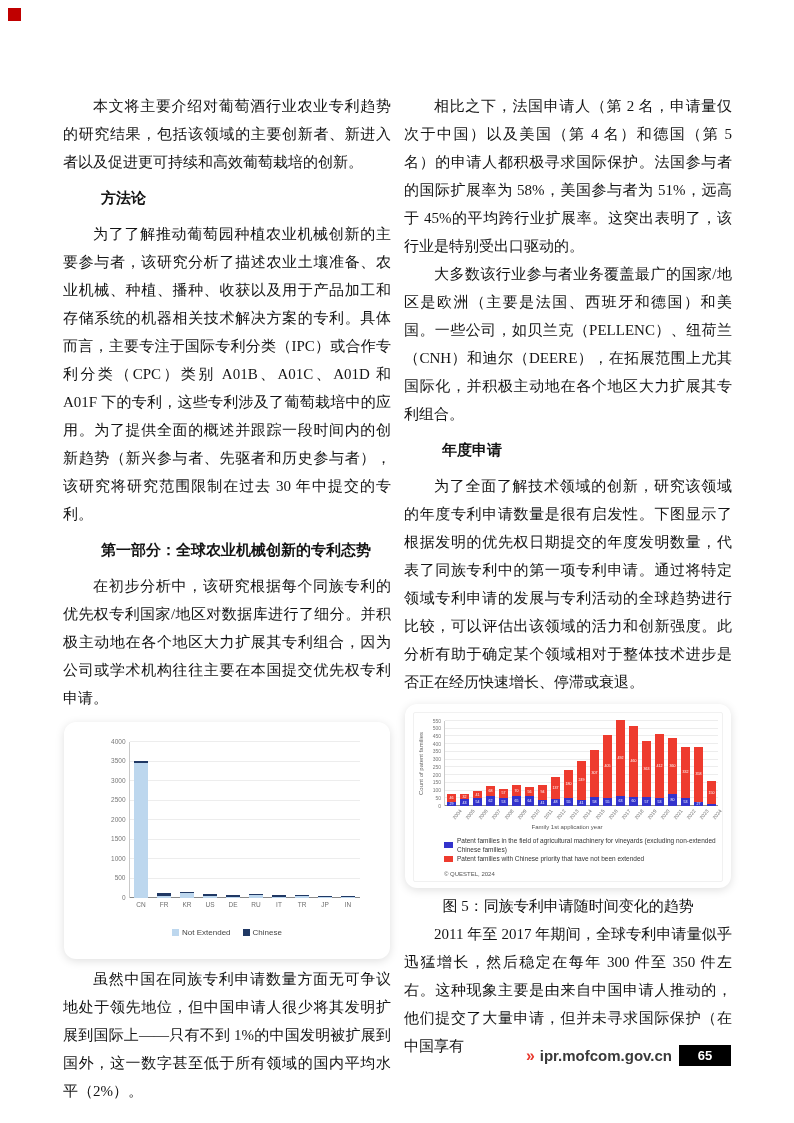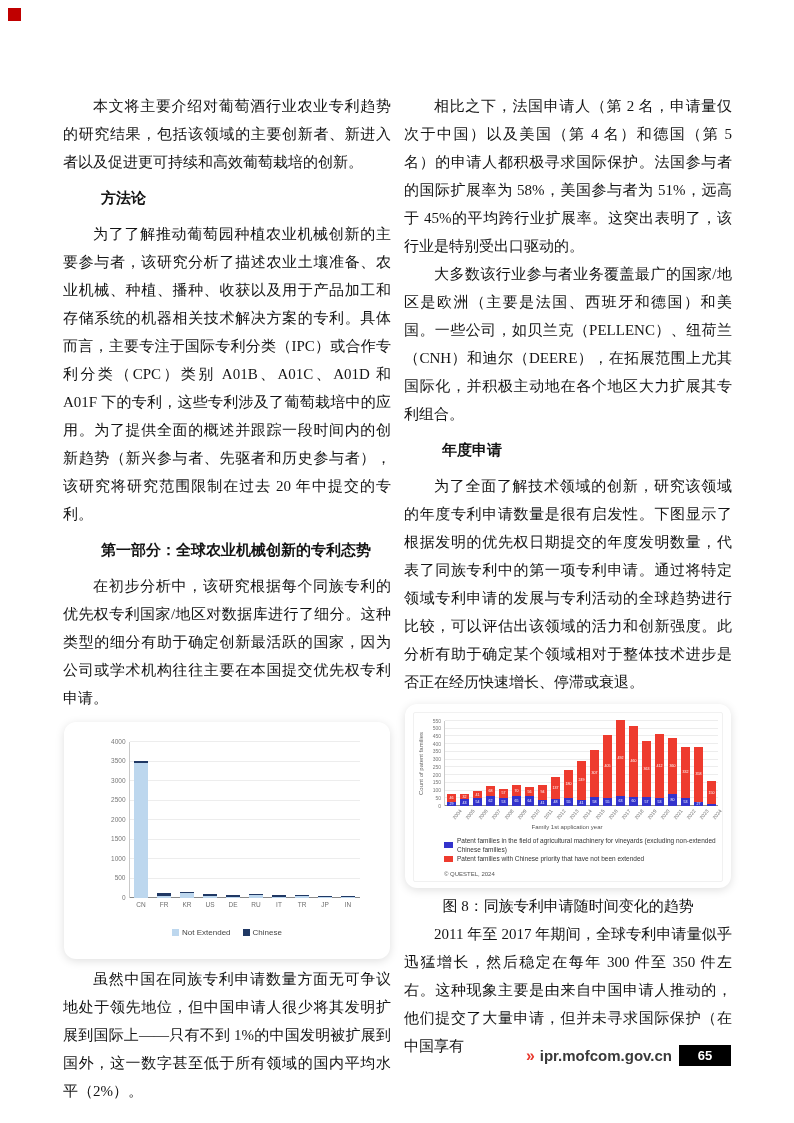--- a/index.html
+++ b/index.html
@@ -52,23 +52,23 @@
 </style>
 </head>
 <body>
 
 <div class="page">
   <div class="corner"></div>
 
   <div class="col left">
     <p class="body">本文将主要介绍对葡萄酒行业农业专利趋势的研究结果，包括该领域的主要创新者、新进入者以及促进更可持续和高效葡萄栽培的创新。</p>
     <h3 class="head">方法论</h3>
-    <p class="body">为了了解推动葡萄园种植农业机械创新的主要参与者，该研究分析了描述农业土壤准备、农业机械、种植、播种、收获以及用于产品加工和存储系统的机器相关技术解决方案的专利。具体而言，主要专注于国际专利分类（IPC）或合作专利分类（CPC）类别 A01B、A01C、A01D 和 A01F 下的专利，这些专利涉及了葡萄栽培中的应用。为了提供全面的概述并跟踪一段时间内的创新趋势（新兴参与者、先驱者和历史参与者），该研究将研究范围限制在过去 20 年中提交的专利。</p>
+    <p class="body">为了了解推动葡萄园种植农业机械创新的主要参与者，该研究分析了描述农业土壤准备、农业机械、种植、播种、收获以及用于产品加工和存储系统的机器相关技术解决方案的专利。具体而言，主要专注于国际专利分类（IPC）或合作专利分类（CPC）类别 A01B、A01C、A01D 和 A01F 下的专利，这些专利涉及了葡萄栽培中的应用。为了提供全面的概述并跟踪一段时间内的创新趋势（新兴参与者、先驱者和历史参与者），该研究将研究范围限制在过去 30 年中提交的专利。</p>
     <h3 class="head">第一部分：全球农业机械创新的专利态势</h3>
-    <p class="body">在初步分析中，该研究根据每个同族专利的优先权专利国家/地区对数据库进行了细分。这种类型的细分有助于确定创新最活跃的国家，因为公司或学术机构往往主要在本国提交优先权专利申请。</p>
+    <p class="body">在初步分析中，该研究根据每个同族专利的优先权专利国家/地区对数据库进行了细分。并积极主动地在各个地区大力扩展其专利组合，因为公司或学术机构往往主要在本国提交优先权专利申请。</p>
 
     <div class="card fig1">
       <div class="chartwrap">
         <div id="chart1">
             <div class="plot" style="height: 156px; width: 230px; margin-left: 34px; margin-bottom: 16px;">
               <div class="grid zero" style="bottom: 0px;"></div>
               <span class="ytick" style="bottom: -3.25px; font-size: 6.5px;">0</span>
               <div class="grid" style="bottom: 19.5px;"></div>
               <span class="ytick" style="bottom: 16.25px; font-size: 6.5px;">500</span>
               <div class="grid" style="bottom: 39px;"></div>
@@ -278,21 +278,21 @@
             </div>
             <div class="row">
               <span class="sw" style="background: rgb(238, 59, 46);"></span>
               <span>Patent families with Chinese priority that have not been extended</span>
             </div>
           </div>
         <div class="source2">© QUESTEL, 2024</div>
       </div>
     </div>
 
-    <div class="caption">图 8：同族专利申请随时间变化的趋势</div>
+    <div class="caption">图 5：同族专利申请随时间变化的趋势</div>
     <p class="body">2011 年至 2017 年期间，全球专利申请量似乎迅猛增长，然后稳定在每年 300 件至 350 件左右。这种现象主要是由来自中国申请人推动的，他们提交了大量申请，但并未寻求国际保护（在中国享有</p>
   </div>
 
   <div class="footer">
     <span class="chev">››</span>
     <span class="site">ipr.mofcom.gov.cn</span>
     <span class="pagenum">65</span>
   </div>
 </div>
 

